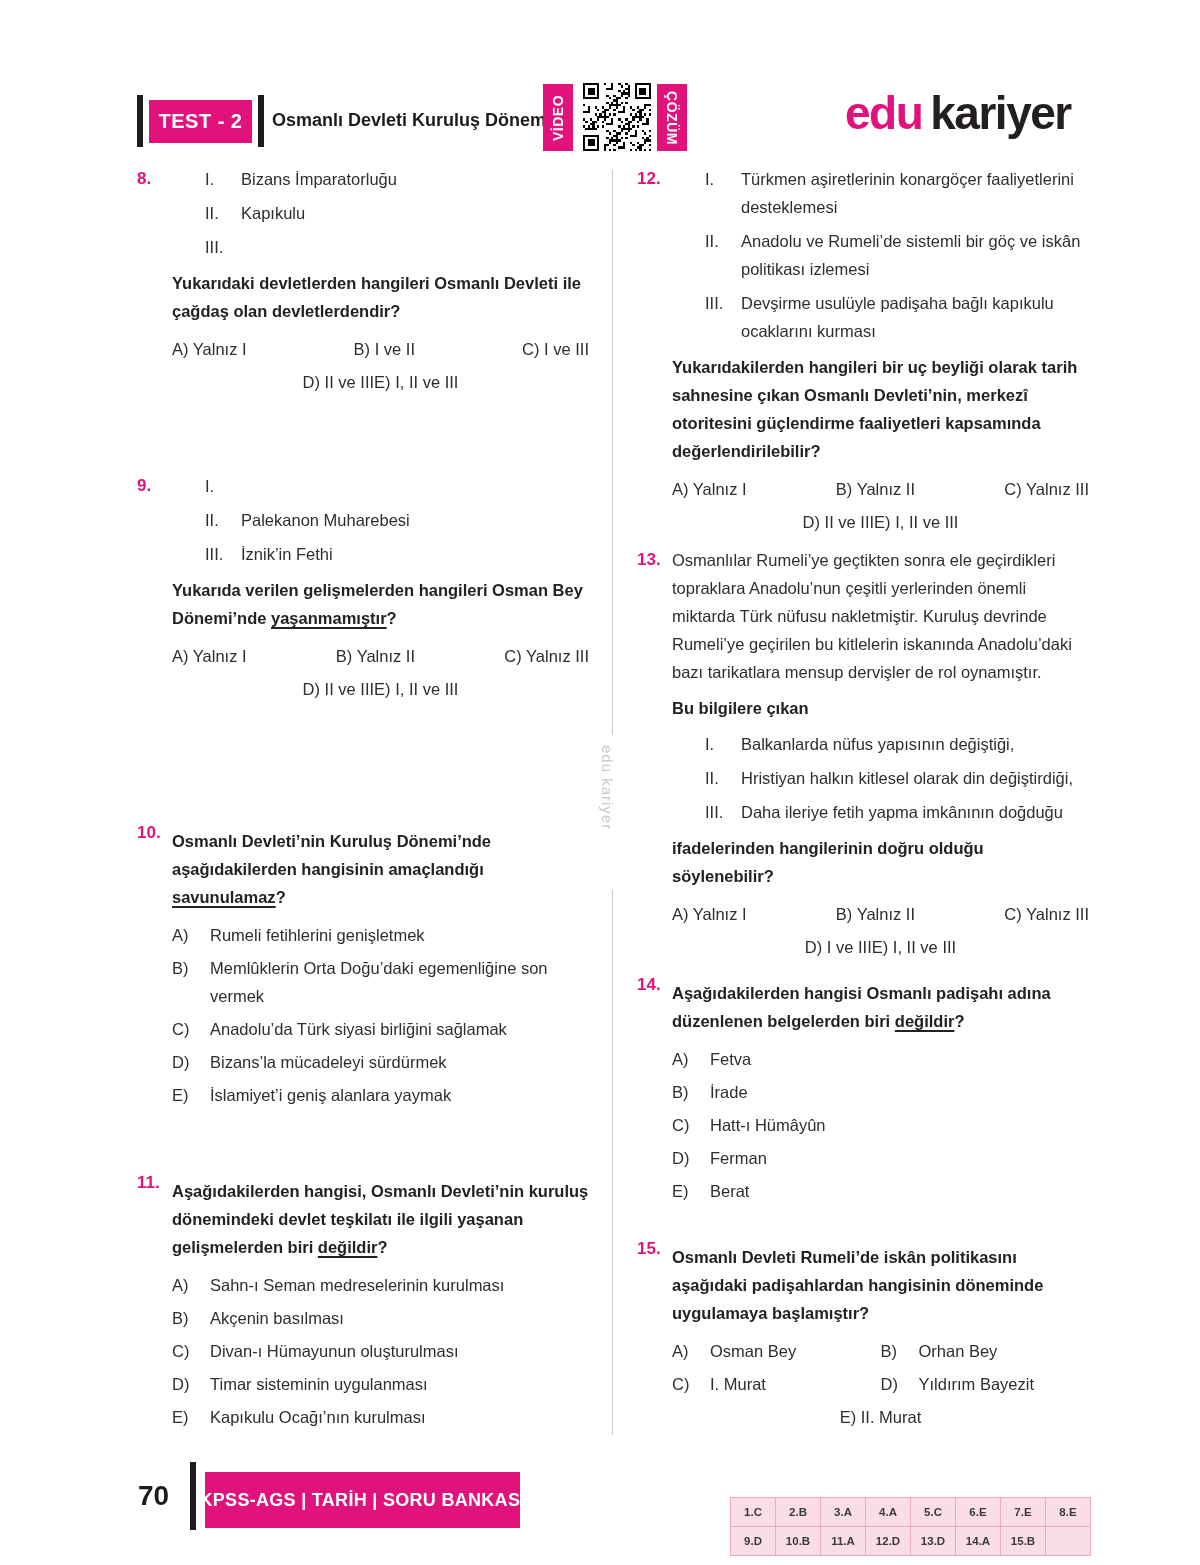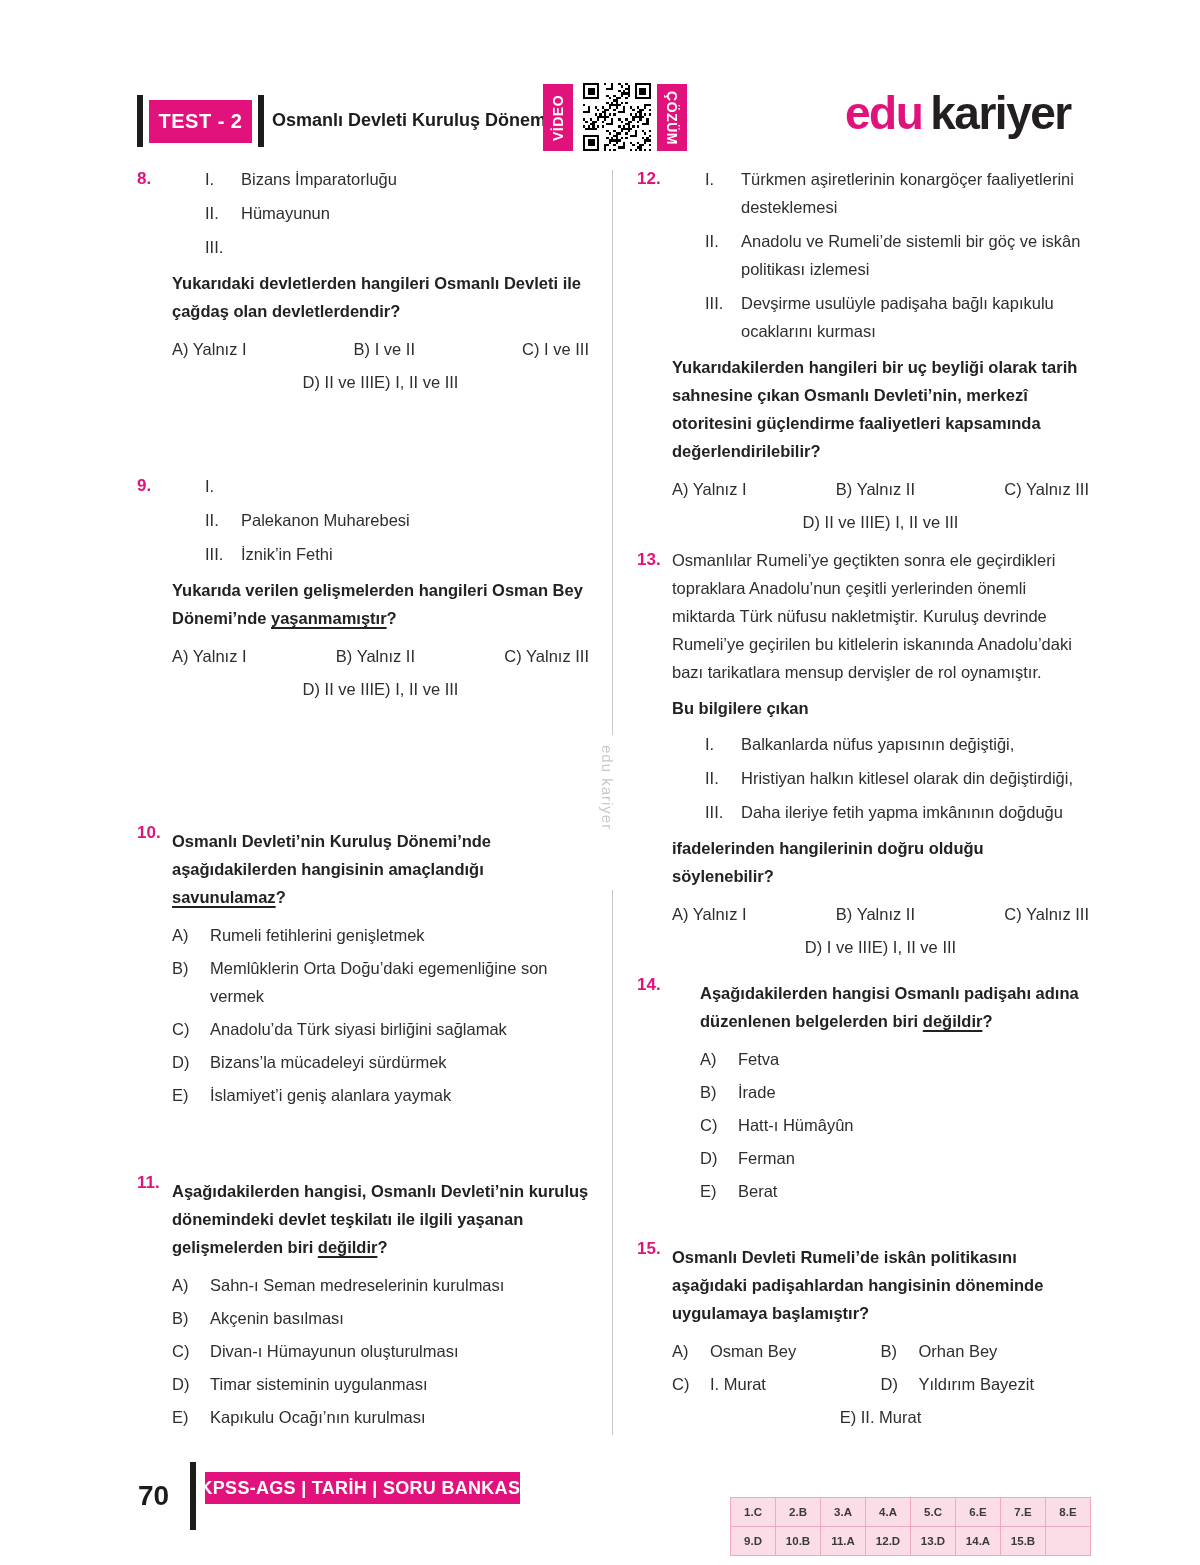--- a/index.html
+++ b/index.html
@@ -52,21 +52,21 @@
   .col{position:absolute;top:165px;width:452px;}
   #col-left{left:137px;}
   #col-right{left:637px;}
   .question{display:flex;}
   .qnum{flex:none;width:35px;font-weight:bold;color:var(--accent);font-size:17px;line-height:28px;}
   .qbody{flex:1;font-size:16.5px;line-height:28px;}
   .q9{margin-top:76px;}
   .q10{margin-top:116px;}
   .q11{margin-top:60px;}
   .q13{margin-top:10px;}
-  .q14{margin-top:10px;gap:28px;}
+  .q14{margin-top:10px;}
   .q15{margin-top:30px;}
   .pretext{margin-bottom:8px;}
   .prebold{font-weight:bold;color:#222;margin-bottom:8px;}
   .item{display:flex;padding-left:33px;margin-bottom:6px;}
   .inum{flex:none;width:36px;}
   .itext{flex:1;}
   .stem{font-weight:bold;color:#222;margin-top:8px;}
   .u{text-decoration:underline;text-decoration-thickness:2px;text-underline-offset:3px;}
   .opt-row{display:flex;margin-top:5px;}
   .opt-row-3{justify-content:space-between;margin-top:10px;}
@@ -76,21 +76,21 @@
   .optl{flex:none;width:38px;}
   .optt{flex:1;}
   .grid-row{display:flex;margin-top:5px;}
   .grid-row.first{margin-top:10px;}
   .gcell{width:50%;display:flex;}
   .grid-last{text-align:center;margin-top:5px;}
   
   .footer-num{position:absolute;left:138px;top:1480px;font-size:28px;font-weight:bold;color:var(--ink);}
   .footer-rule{position:absolute;left:190px;top:1462px;width:6px;height:68px;background:var(--ink);}
   .footer-banner{
-    position:absolute;left:205px;top:1472px;width:315px;height:32px;background:var(--accent);
+    position:absolute;left:205px;top:1472px;width:315px;height:56px;background:var(--accent);
     color:#fff;font-weight:bold;font-size:18px;display:flex;align-items:center;justify-content:center;
     letter-spacing:.3px;white-space:nowrap;
   }
   
   .answer-key{
     position:absolute;left:730px;top:1450px;
     display:grid;grid-template-columns:repeat(8,45px);grid-auto-rows:29px;
     border-right:1px solid var(--key-border);border-bottom:1px solid var(--key-border);margin-top:47px;
   }
   .ak-cell{
@@ -347,21 +347,21 @@
   <div class="col" id="col-left">
       <div class="question q8">
         <div class="qnum">8.</div>
         <div class="qbody">
           <div class="item">
             <span class="inum">I.</span>
             <span class="itext">Bizans İmparatorluğu</span>
           </div>
           <div class="item">
             <span class="inum">II.</span>
-            <span class="itext">Hümayunun</span>
+            <span class="itext">Kapıkulu</span>
           </div>
           <div class="item">
             <span class="inum">III.</span>
           </div>
           <div class="stem"><span>Yukarıdaki devletlerden hangileri Osmanlı Devleti ile çağdaş olan devletlerdendir?</span></div>
           <div class="opt-row opt-row-3">
             <span class="optc">A) Yalnız I</span>
             <span class="optc">B) I ve II</span>
             <span class="optc">C) I ve III</span>
           </div>

